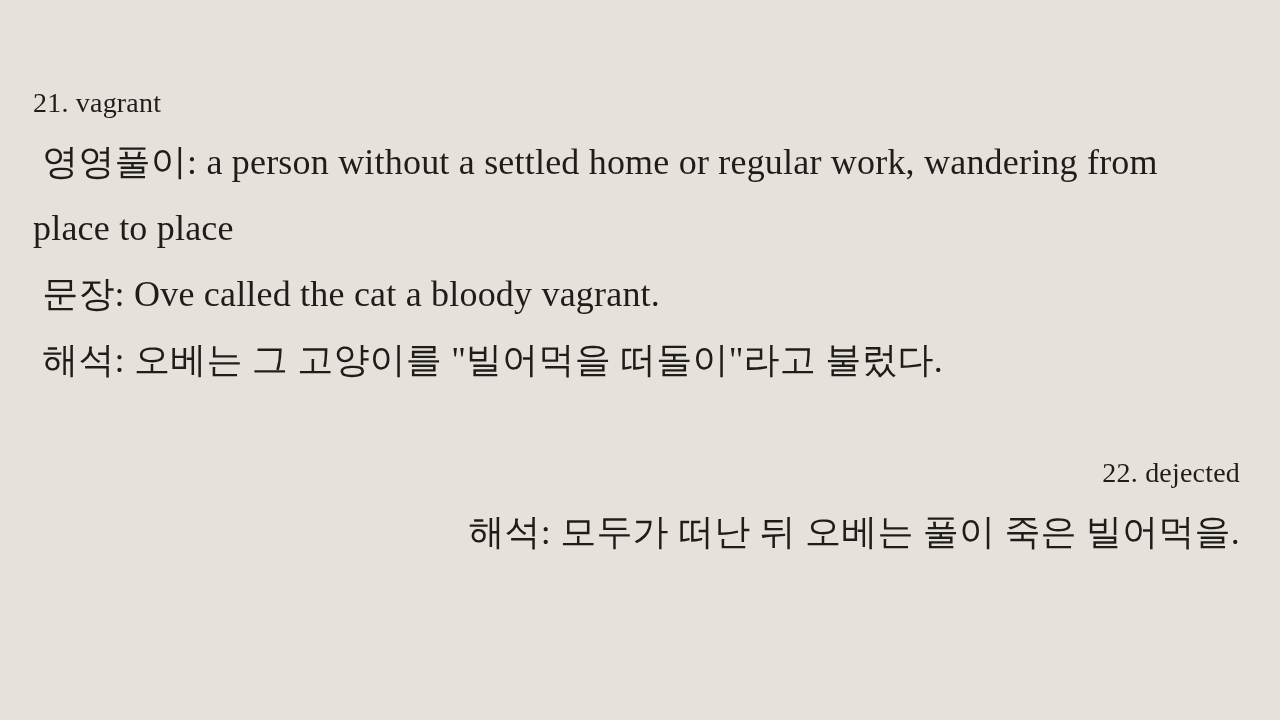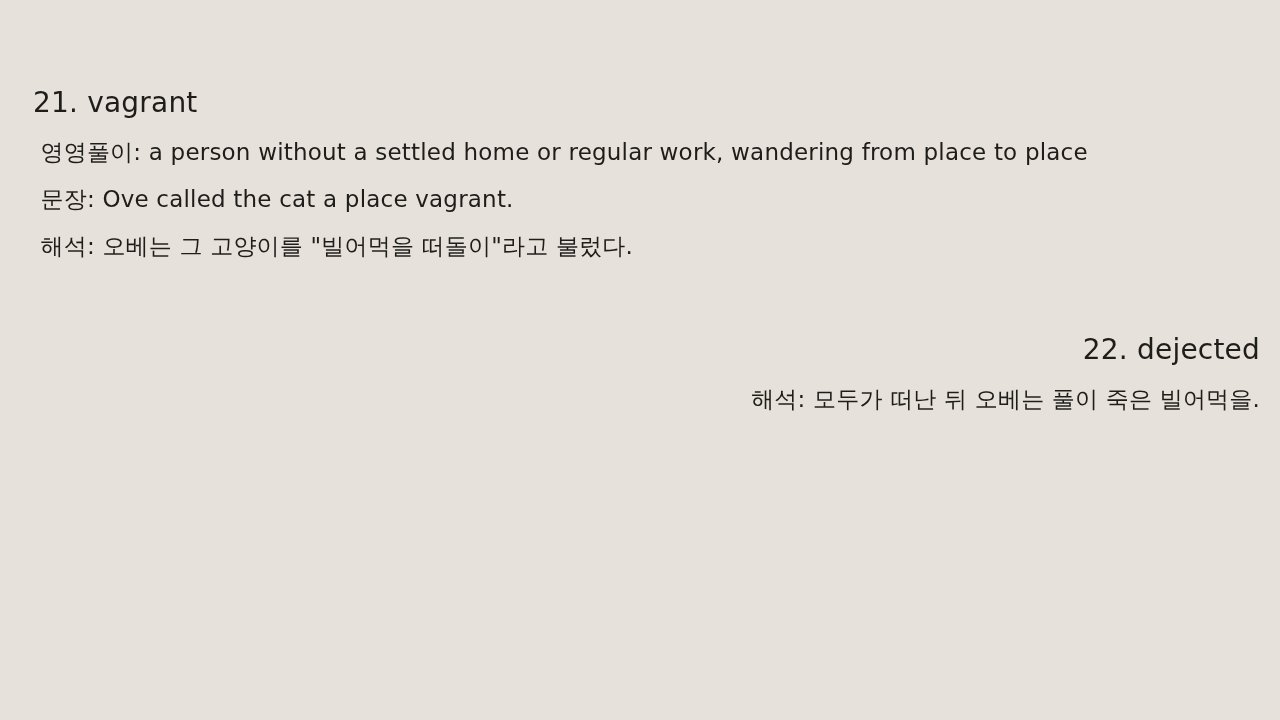--- a/index.html
+++ b/index.html
@@ -11,51 +11,52 @@
     width: 1280px;
     height: 720px;
     background: var(--bg, #e6e2db);
     overflow: hidden;
     font-family: "DejaVu Sans", "Liberation Sans", sans-serif;
   }
   .page {
     box-sizing: border-box;
     width: 1280px;
     height: 640px;
-    padding: 76px 20px 0 33px;
+    padding: 76px 40px 0 33px;
     color: #1f1d1a;
+    font-family: Liberation Serif, serif;
   }
   .entry {
     margin: 0;
   }
   .entry + .entry {
     margin-top: 53px;
     text-align: right;
   }
   .line {
-    font-size: 23px;
-    line-height: 47px;
+    font-size: 36px;
+    line-height: 66px;
     letter-spacing: 0.2px;
     white-space: pre-wrap;
     word-break: keep-all;
   }
   .entry-title {
     font-size: 28px;
     line-height: 53px;
   }
 </style>
 </head>
 <body style="background: rgb(230, 226, 219);">
 
 <div class="page" style="color: rgb(31, 29, 26);">
 
   <section class="entry">
     <div class="entry-title line">21. vagrant</div>
     <div class="line"> 영영풀이: a person without a settled home or regular work, wandering from place to place</div>
-    <div class="line"> 문장: Ove called the cat a place vagrant.</div>
+    <div class="line"> 문장: Ove called the cat a bloody vagrant.</div>
     <div class="line"> 해석: 오베는 그 고양이를 "빌어먹을 떠돌이"라고 불렀다.</div>
   </section>
 
   <section class="entry">
     <div class="entry-title line">22. dejected</div>
     <div class="line"> 해석: 모두가 떠난 뒤 오베는 풀이 죽은 빌어먹을.</div>
   </section>
 
 </div>
 

